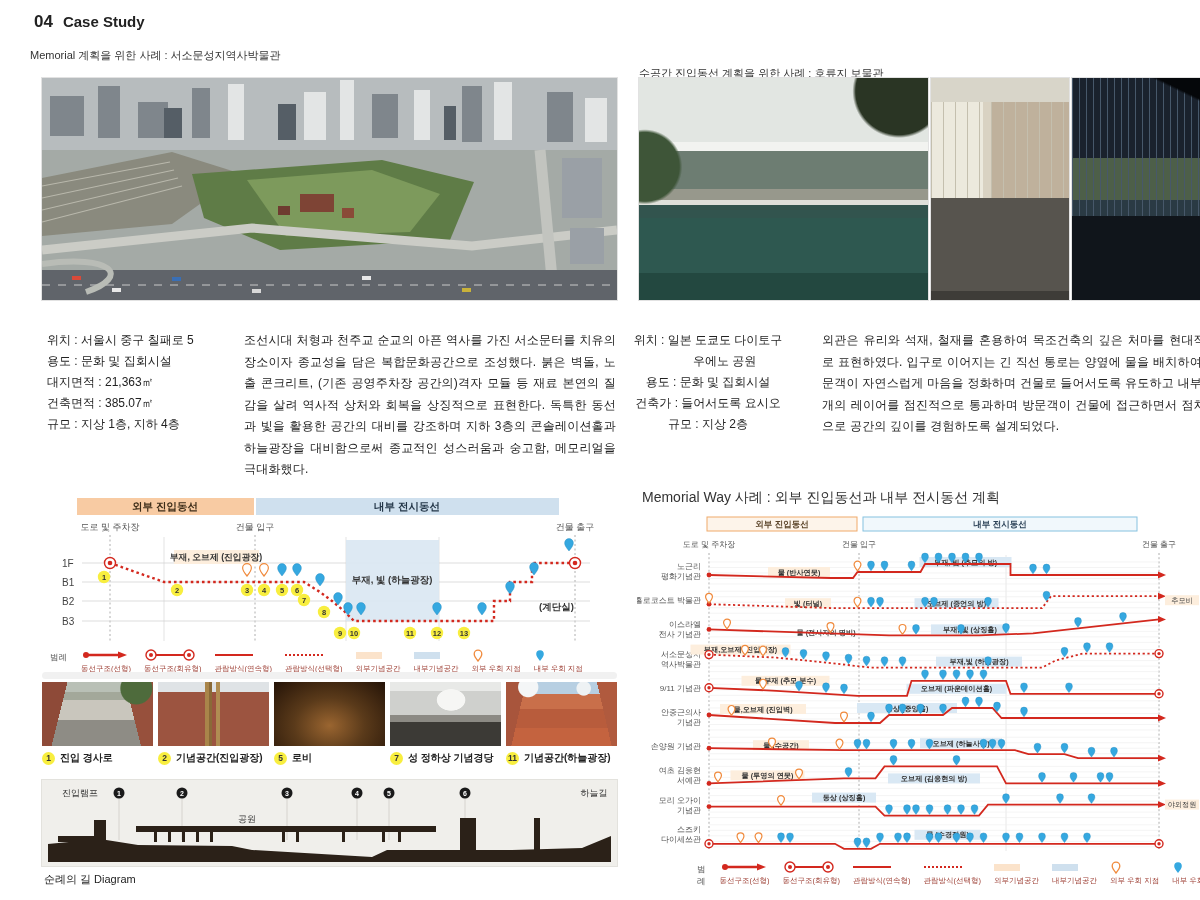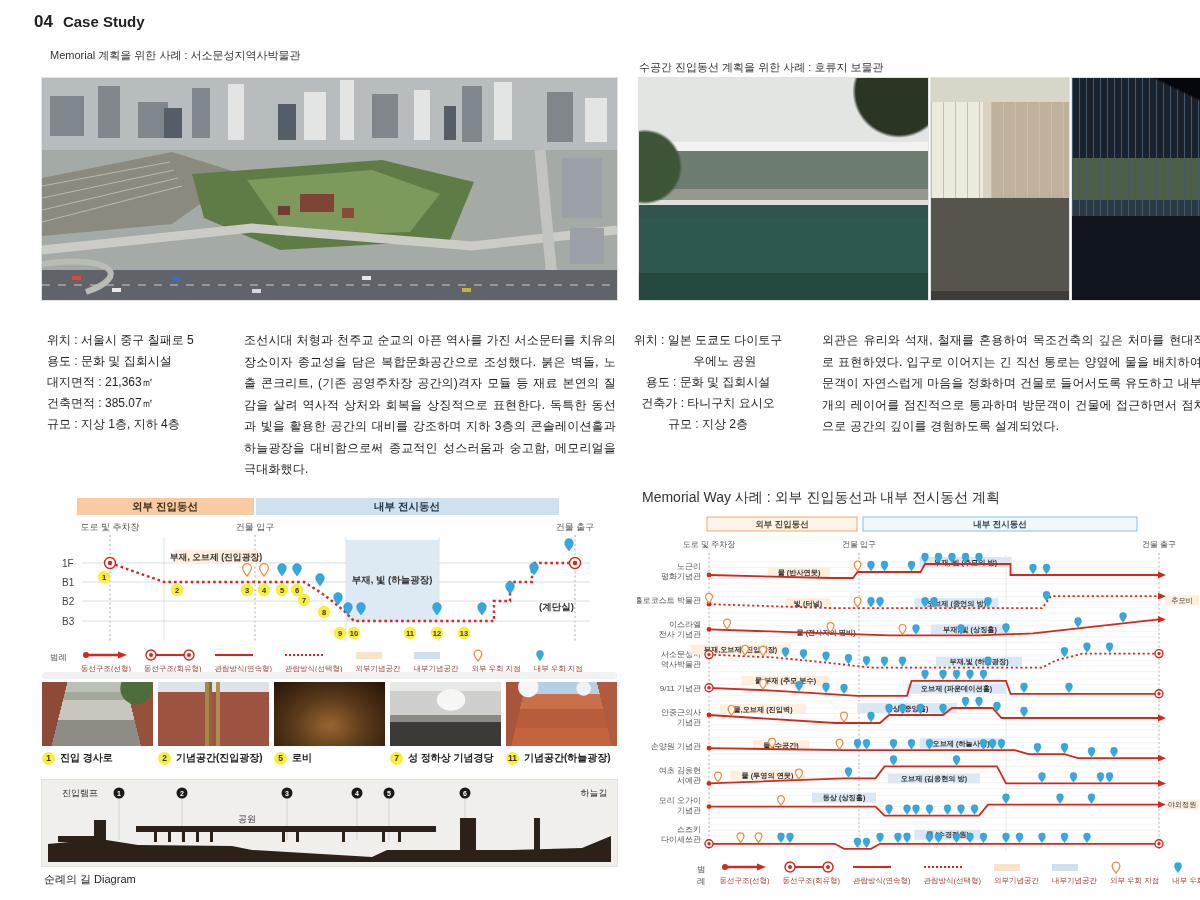--- a/index.html
+++ b/index.html
@@ -75,22 +75,22 @@
 </style>
 </head>
 <body>
 
 <div id="page">
 
   <div id="hdr" class="abs">
     <span class="num">04</span><span class="ttl">Case Study</span>
   </div>
 
-  <div class="abs subtitle" style="left:28px;top:48px;">Memorial 계획을 위한 사례 : 서소문성지역사박물관</div>
-  <div class="abs subtitle" style="left:617px;top:60px;">수공간 진입동선 계획을 위한 사례 : 호류지 보물관</div>
+  <div class="abs subtitle" style="left:8px;top:48px;">Memorial 계획을 위한 사례 : 서소문성지역사박물관</div>
+  <div class="abs subtitle" style="left:617px;top:66px;">수공간 진입동선 계획을 위한 사례 : 호류지 보물관</div>
 
   <svg class="abs pframe" style="left:20px;top:78px;" width="575" height="222" viewBox="0 0 575 222">
     <rect width="575" height="222" fill="#a4aaa6"></rect>
     <rect width="575" height="72" fill="#b7bcbe"></rect>
     <g fill="#7f868c">
       <rect x="8" y="18" width="34" height="40"></rect>
         <rect x="56" y="8" width="22" height="52"></rect>
       <rect x="96" y="24" width="30" height="36"></rect>
         <rect x="150" y="10" width="18" height="50"></rect>
       <rect x="330" y="16" width="26" height="44"></rect>
@@ -151,21 +151,21 @@
       <div class="infoline">대지면적 : 21,363㎡</div>
       <div class="infoline">건축면적 : 385.07㎡</div>
       <div class="infoline">규모 : 지상 1층, 지하 4층</div>
     </div>
   <div class="abs para" style="left:222px;top:330px;width:372px;">조선시대 처형과 천주교 순교의 아픈 역사를 가진 서소문터를 치유의 장소이자 종교성을 담은 복합문화공간으로 조성했다. 붉은 벽돌, 노출 콘크리트, (기존 공영주차장 공간의)격자 모듈 등 재료 본연의 질감을 살려 역사적 상처와 회복을 상징적으로 표현한다. 독특한 동선과 빛을 활용한 공간의 대비를 강조하며 지하 3층의 콘솔레이션홀과 하늘광장을 대비함으로써 종교적인 성스러움과 숭고함, 메모리얼을 극대화했다.</div>
 
   <div class="abs" style="left:596px;top:330px;width:180px;text-align:center;" id="rightInfo">
       <div class="infoline">위치 : 일본 도쿄도 다이토구
           우에노 공원</div>
       <div class="infoline">용도 : 문화 및 집회시설</div>
-      <div class="infoline">건축가 : 타니구치 요시오</div>
+      <div class="infoline">건축가 : 들어서도록 요시오</div>
       <div class="infoline">규모 : 지상 2층</div>
     </div>
   <div class="abs para" style="left:800px;top:330px;width:396px;">외관은 유리와 석재, 철재를 혼용하여 목조건축의 깊은 처마를 현대적으로 표현하였다. 입구로 이어지는 긴 직선 통로는 양옆에 물을 배치하여 방문객이 자연스럽게 마음을 정화하며 건물로 들어서도록 유도하고 내부 세 개의 레이어를 점진적으로 통과하며 방문객이 건물에 접근하면서 점차적으로 공간의 깊이를 경험하도록 설계되었다.</div>
 
   <svg class="abs" style="left:20px;top:493px;" width="575" height="152" viewBox="0 0 575 152" id="flowSvg">
       <rect x="35" y="5" width="177" height="17" fill="#f8cba3"></rect>
       <rect x="214" y="5" width="303" height="17" fill="#cfe0ee"></rect>
       <text x="123" y="17" font-size="10.5" fill="#3c2c18" text-anchor="middle" font-weight="bold">외부 진입동선</text>
       <text x="365" y="17" font-size="10.5" fill="#233648" text-anchor="middle" font-weight="bold">내부 전시동선</text>
       <text x="68" y="37" font-size="9" fill="#555" text-anchor="middle">도로 및 주차장</text>

